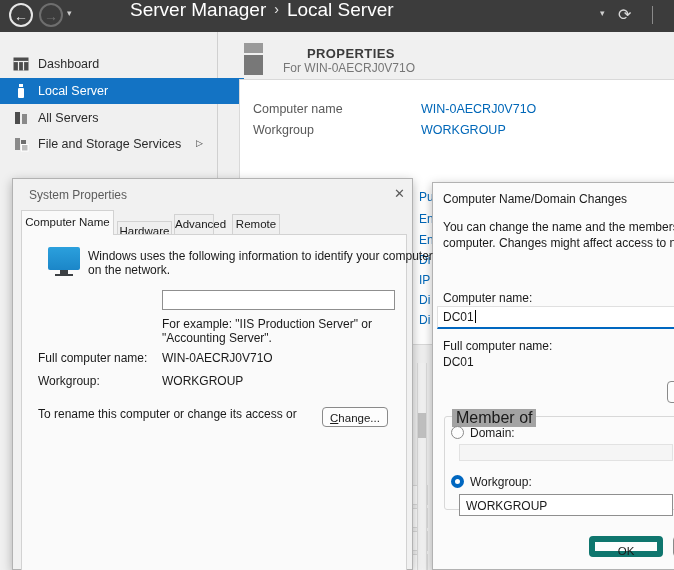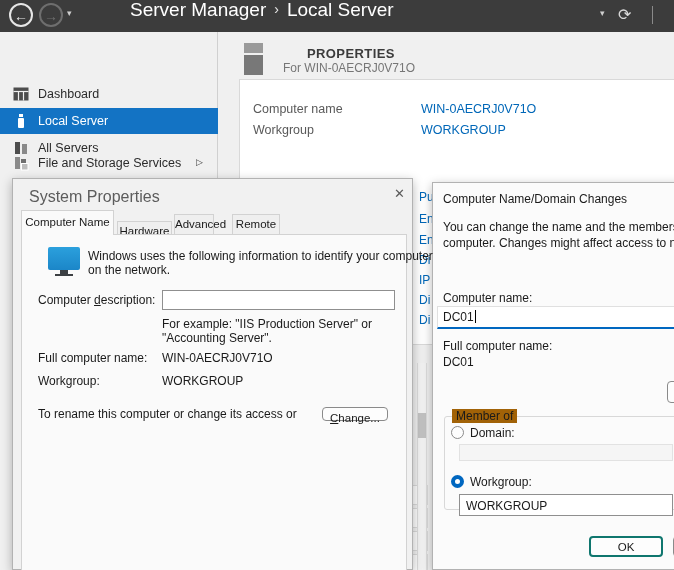--- a/index.html
+++ b/index.html
@@ -15,21 +15,21 @@
     border:2px solid #e6e6e6;color:#e6e6e6;text-align:center;line-height:22px;font-size:14px;}
   .navcircle.dim{border-color:#6e6e6e;color:#6e6e6e;}
   .tb-caret{position:absolute;color:#cfcfcf;font-size:9px;}
   .breadcrumb{position:absolute;left:130px;top:-1px;color:#ffffff;font-size:19px;}
   .breadcrumb .sep{color:#e8e8e8;font-size:14px;padding:0 8px;position:relative;top:-2px;}
   .tb-refresh{position:absolute;color:#d8d8d8;font-size:16px;}
   .tb-sep{position:absolute;width:1px;height:18px;background:#8a8a8a;}
 
   
   .sidebar{position:absolute;left:0;top:32px;width:218px;height:538px;background:#f0f0f0;border-right:1px solid #d0d0d0;}
-  .side-item{position:absolute;left:0;width:218px;height:26px;cursor:default;margin-top:30px;}
+  .side-item{position:absolute;left:0;width:244px;height:26px;cursor:default;}
   .side-item .lbl{position:absolute;left:38px;top:6px;font-size:12.5px;color:#2b2b2b;}
   .side-item.sel{background:#1373c4;}
   .side-item.sel .lbl{color:#ffffff;}
   .side-icon{position:absolute;left:13px;top:5px;width:16px;height:16px;}
   .expander{position:absolute;left:196px;top:7px;font-size:9px;color:#3a3a3a;}
 
   
   .props-icon{position:absolute;left:244px;top:43px;width:19px;height:32px;
     background:linear-gradient(to bottom,#9a9a9a 0 10px,#f0f0f0 10px 12px,#787878 12px 100%);}
   .props-title{position:absolute;left:283px;top:46px;font-weight:bold;font-size:13px;color:#3b3b3b;letter-spacing:.4px;margin-left:24px;}
@@ -40,21 +40,21 @@
   .frag{position:absolute;left:419px;width:14px;overflow:hidden;color:#0067b8;font-size:12px;white-space:nowrap;}
 
   
   .bg-scroll{position:absolute;left:417px;top:363px;width:10px;height:207px;background:#f2f2f2;
     border-left:1px solid #dcdcdc;border-right:1px solid #dcdcdc;}
   .bg-thumb{position:absolute;left:0;top:50px;width:8px;height:25px;background:#c2c2c2;}
   .bg-row{position:absolute;left:404px;width:24px;height:20px;background:#fbfbfb;border:1px solid #d9d9d9;}
 
   
   .dlg{position:absolute;border:1px solid #b2b2b2;box-shadow:0 3px 10px rgba(0,0,0,.28);}
-  .dlg-title{color:#5c5c5c;font-size:16px;}
+  .dlg-title{color:#5c5c5c;font-size:12px;}
   .closex{position:absolute;color:#5a5a5a;font-size:13px;cursor:pointer;}
 
   
   .sysprops{left:12px;top:178px;width:401px;height:392px;background:#f1f1f1;}
   .tab{position:absolute;border:1px solid #d2d2d2;background:#efefef;text-align:center;
     font-size:11.5px;color:#1a1a1a;line-height:19px;cursor:pointer;}
   .tab.active{background:#fafafa;border-bottom:none;line-height:23px;z-index:3;}
   .tabpanel{position:absolute;left:8px;top:55px;width:386px;height:337px;background:#fafafa;border:1px solid #d2d2d2;z-index:2;}
   .monitor-screen{position:absolute;left:26px;top:12px;width:32px;height:23px;border-radius:2px;
     background:linear-gradient(#2ba0dd,#1b86c8);}
@@ -64,24 +64,24 @@
   .btn{position:absolute;background:#fdfdfd;border:1px solid #8a8a8a;border-radius:4px;
     text-align:center;font-size:11.5px;color:#1a1a1a;cursor:pointer;}
   .key{text-decoration:underline;}
 
   
   .dcdlg{left:432px;top:182px;width:312px;height:388px;background:#fbfbfb;}
   .focus-input{position:absolute;background:#ffffff;border:1px solid #e0e0e0;border-bottom:2px solid #0067c0;
     font-size:12px;padding:3px 0 0 5px;}
   .caret-bar{display:inline-block;width:1px;height:13px;background:#000;vertical-align:-2px;margin-left:1px;}
   .groupbox{position:absolute;border:1px solid #d8d8d8;border-radius:3px;}
-  .groupbox-label{position:absolute;background:#a16207;padding:0 4px;font-size:12px;color:#1a1a1a;}
+  .groupbox-label{position:absolute;background:#a3a3a3;padding:0 4px;font-size:16px;color:#1a1a1a;}
   .radio{position:absolute;width:13px;height:13px;border-radius:50%;background:#fdfdfd;border:1px solid #8a8a8a;cursor:pointer;}
   .radio.checked{border:4px solid #0067c0;background:#ffffff;}
-  .btn.default{border:2px solid #0f766e;}
+  .btn.default{border:6px solid #0f766e;}
 </style>
 </head>
 <body>
 
 <div class="screen">
 
   <div class="titlebar">
     <div class="navcircle" style="left:9px;top:3px;">←</div>
     <div class="navcircle dim" style="left:39px;top:3px;">→</div>
     <div class="tb-caret" style="left:67px;top:8px;">▾</div>
@@ -110,21 +110,21 @@
       </svg>
       <span class="lbl">Local Server</span>
     </div>
     <div class="side-item" style="top:73px;">
       <svg class="side-icon" viewBox="0 0 16 16">
         <rect x="2" y="2" width="5" height="12" fill="#4d4d4d"></rect>
         <rect x="9" y="4" width="5" height="10" fill="#8a8a8a"></rect>
       </svg>
       <span class="lbl">All Servers</span>
     </div>
-    <div class="side-item" style="top:88px;text-align:center;">
+    <div class="side-item" style="top:99px;text-align:center;">
       <svg class="side-icon" viewBox="0 0 16 16">
         <rect x="2" y="2" width="5" height="12" fill="#8a8a8a"></rect>
         <rect x="8" y="4" width="5" height="10" fill="#6f6f6f"></rect>
         <rect x="8.5" y="8.5" width="6.5" height="6.5" fill="#bdbdbd" stroke="#ffffff"></rect>
       </svg>
       <span class="lbl">File and Storage Services</span>
       <span class="expander">▷</span>
     </div>
   </div>
 
@@ -175,37 +175,36 @@
     </div>
 
     <div class="tabpanel">
       <div class="monitor-screen"></div>
       <div class="monitor-stand"></div>
       <div class="monitor-base"></div>
 
       <span class="abs" style="left:66px;top:14px;">Windows uses the following information to identify your computer</span>
       <span class="abs" style="left:66px;top:28px;">on the network.</span>
 
-      <span class="abs" style="left:16px;top:58px;"><span>Computer </span><span class="key">d</span><span>escription:</span></span>
       <div class="abs field" style="left:140px;top:55px;width:233px;height:20px;padding:3px 0 0 4px;">
         <span></span>
       </div>
 
       <span class="abs" style="left:140px;top:82px;">For example: "IIS Production Server" or</span>
       <span class="abs" style="left:140px;top:96px;">"Accounting Server".</span>
 
       <span class="abs" style="left:16px;top:116px;">Full computer name:</span>
       <span class="abs" style="left:140px;top:116px;">WIN-0AECRJ0V71O</span>
 
       <span class="abs" style="left:16px;top:139px;">Workgroup:</span>
       <span class="abs" style="left:140px;top:139px;">WORKGROUP</span>
 
       <span class="abs" style="left:16px;top:172px;">To rename this computer or change its access or</span>
 
-      <div class="btn" style="left:300px;top:172px;width:66px;height:14px;line-height:20px;">
+      <div class="btn" style="left:300px;top:172px;width:66px;height:20px;line-height:20px;">
         <span class="key">C</span><span>hange...</span>
       </div>
     </div>
   </div>
 
   <div class="dlg dcdlg">
     <span class="abs" style="left:10px;top:9px;color:#1a1a1a;">Computer Name/Domain Changes</span>
 
     <span class="abs" style="left:10px;top:37px;">You can change the name and the membership of this</span>
     <span class="abs" style="left:10px;top:53px;">computer. Changes might affect access to network resources.</span>

